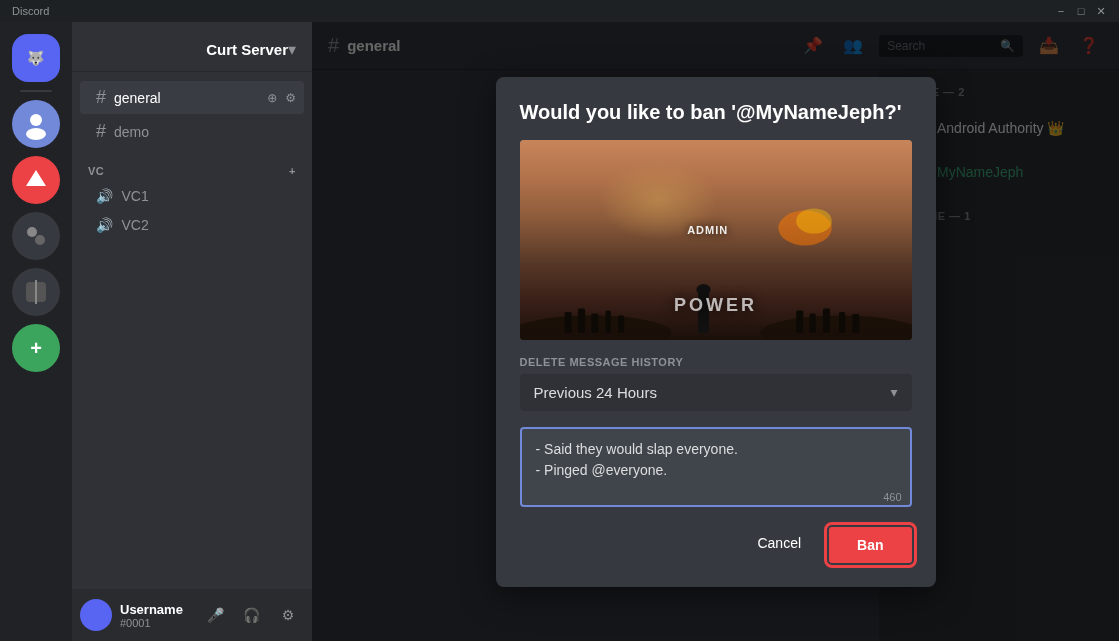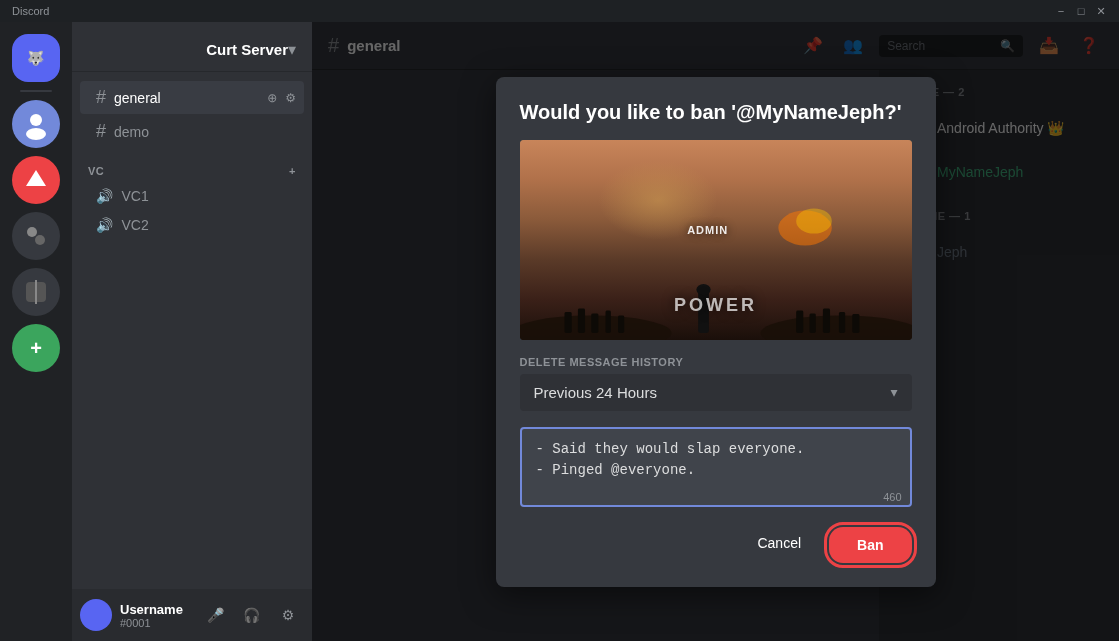--- a/index.html
+++ b/index.html
@@ -300,21 +300,21 @@
       width: 100%;
       background: #40444b;
       border: 2px solid #7289da;
       border-radius: 4px;
       padding: 10px 14px;
       color: #dcddde;
       font-size: 14px;
       resize: none;
       height: 80px;
       outline: none;
-      font-family: Liberation Mono, monospace;
+      font-family: Liberation Sans, sans-serif;
       line-height: 1.5;
     }
     .modal-textarea-wrapper {
       position: relative;
     }
     .modal-char-count {
       position: absolute;
       bottom: 8px;
       right: 10px;
       font-size: 11px;
@@ -337,21 +337,21 @@
       border-radius: 3px;
     }
     .btn-ban {
       background: #ed4245;
       border: none;
       color: #fff;
       font-size: 14px;
       font-weight: 600;
       cursor: pointer;
       padding: 10px 28px;
-      border-radius: 14px;
+      border-radius: 3px;
       outline: 3px solid #ed4245;
       outline-offset: 2px;
     }
 
     
     .title-bar {
       position: absolute;
       top: 0; left: 0; right: 0;
       height: 22px;
       background: #1e2124;
@@ -547,29 +547,20 @@
           <div class="member-avatar" style="background:#3ba55d;">
             MJ
             <span class="status-dot status-online"></span>
           </div>
           <div>
             <div class="member-name online" style="color:#43b581;">MyNameJeph</div>
           </div>
         </div>
 
         <div class="members-section-title" style="margin-top:16px;">OFFLINE — 1</div>
-        <div class="member-item">
-          <div class="member-avatar" style="background:#4f545c;">
-            J
-            <span class="status-dot status-offline"></span>
-          </div>
-          <div>
-            <div class="member-name" style="color:#747f8d;">Jeph</div>
-          </div>
-        </div>
       </div>
     </div>
 
     <div class="overlay">
       <div class="modal">
         <div class="modal-title">Would you like to ban '@MyNameJeph?'</div>
 
         <div class="modal-image">
           <div class="modal-image-inner">
             <div class="battlefield-bg"></div>

